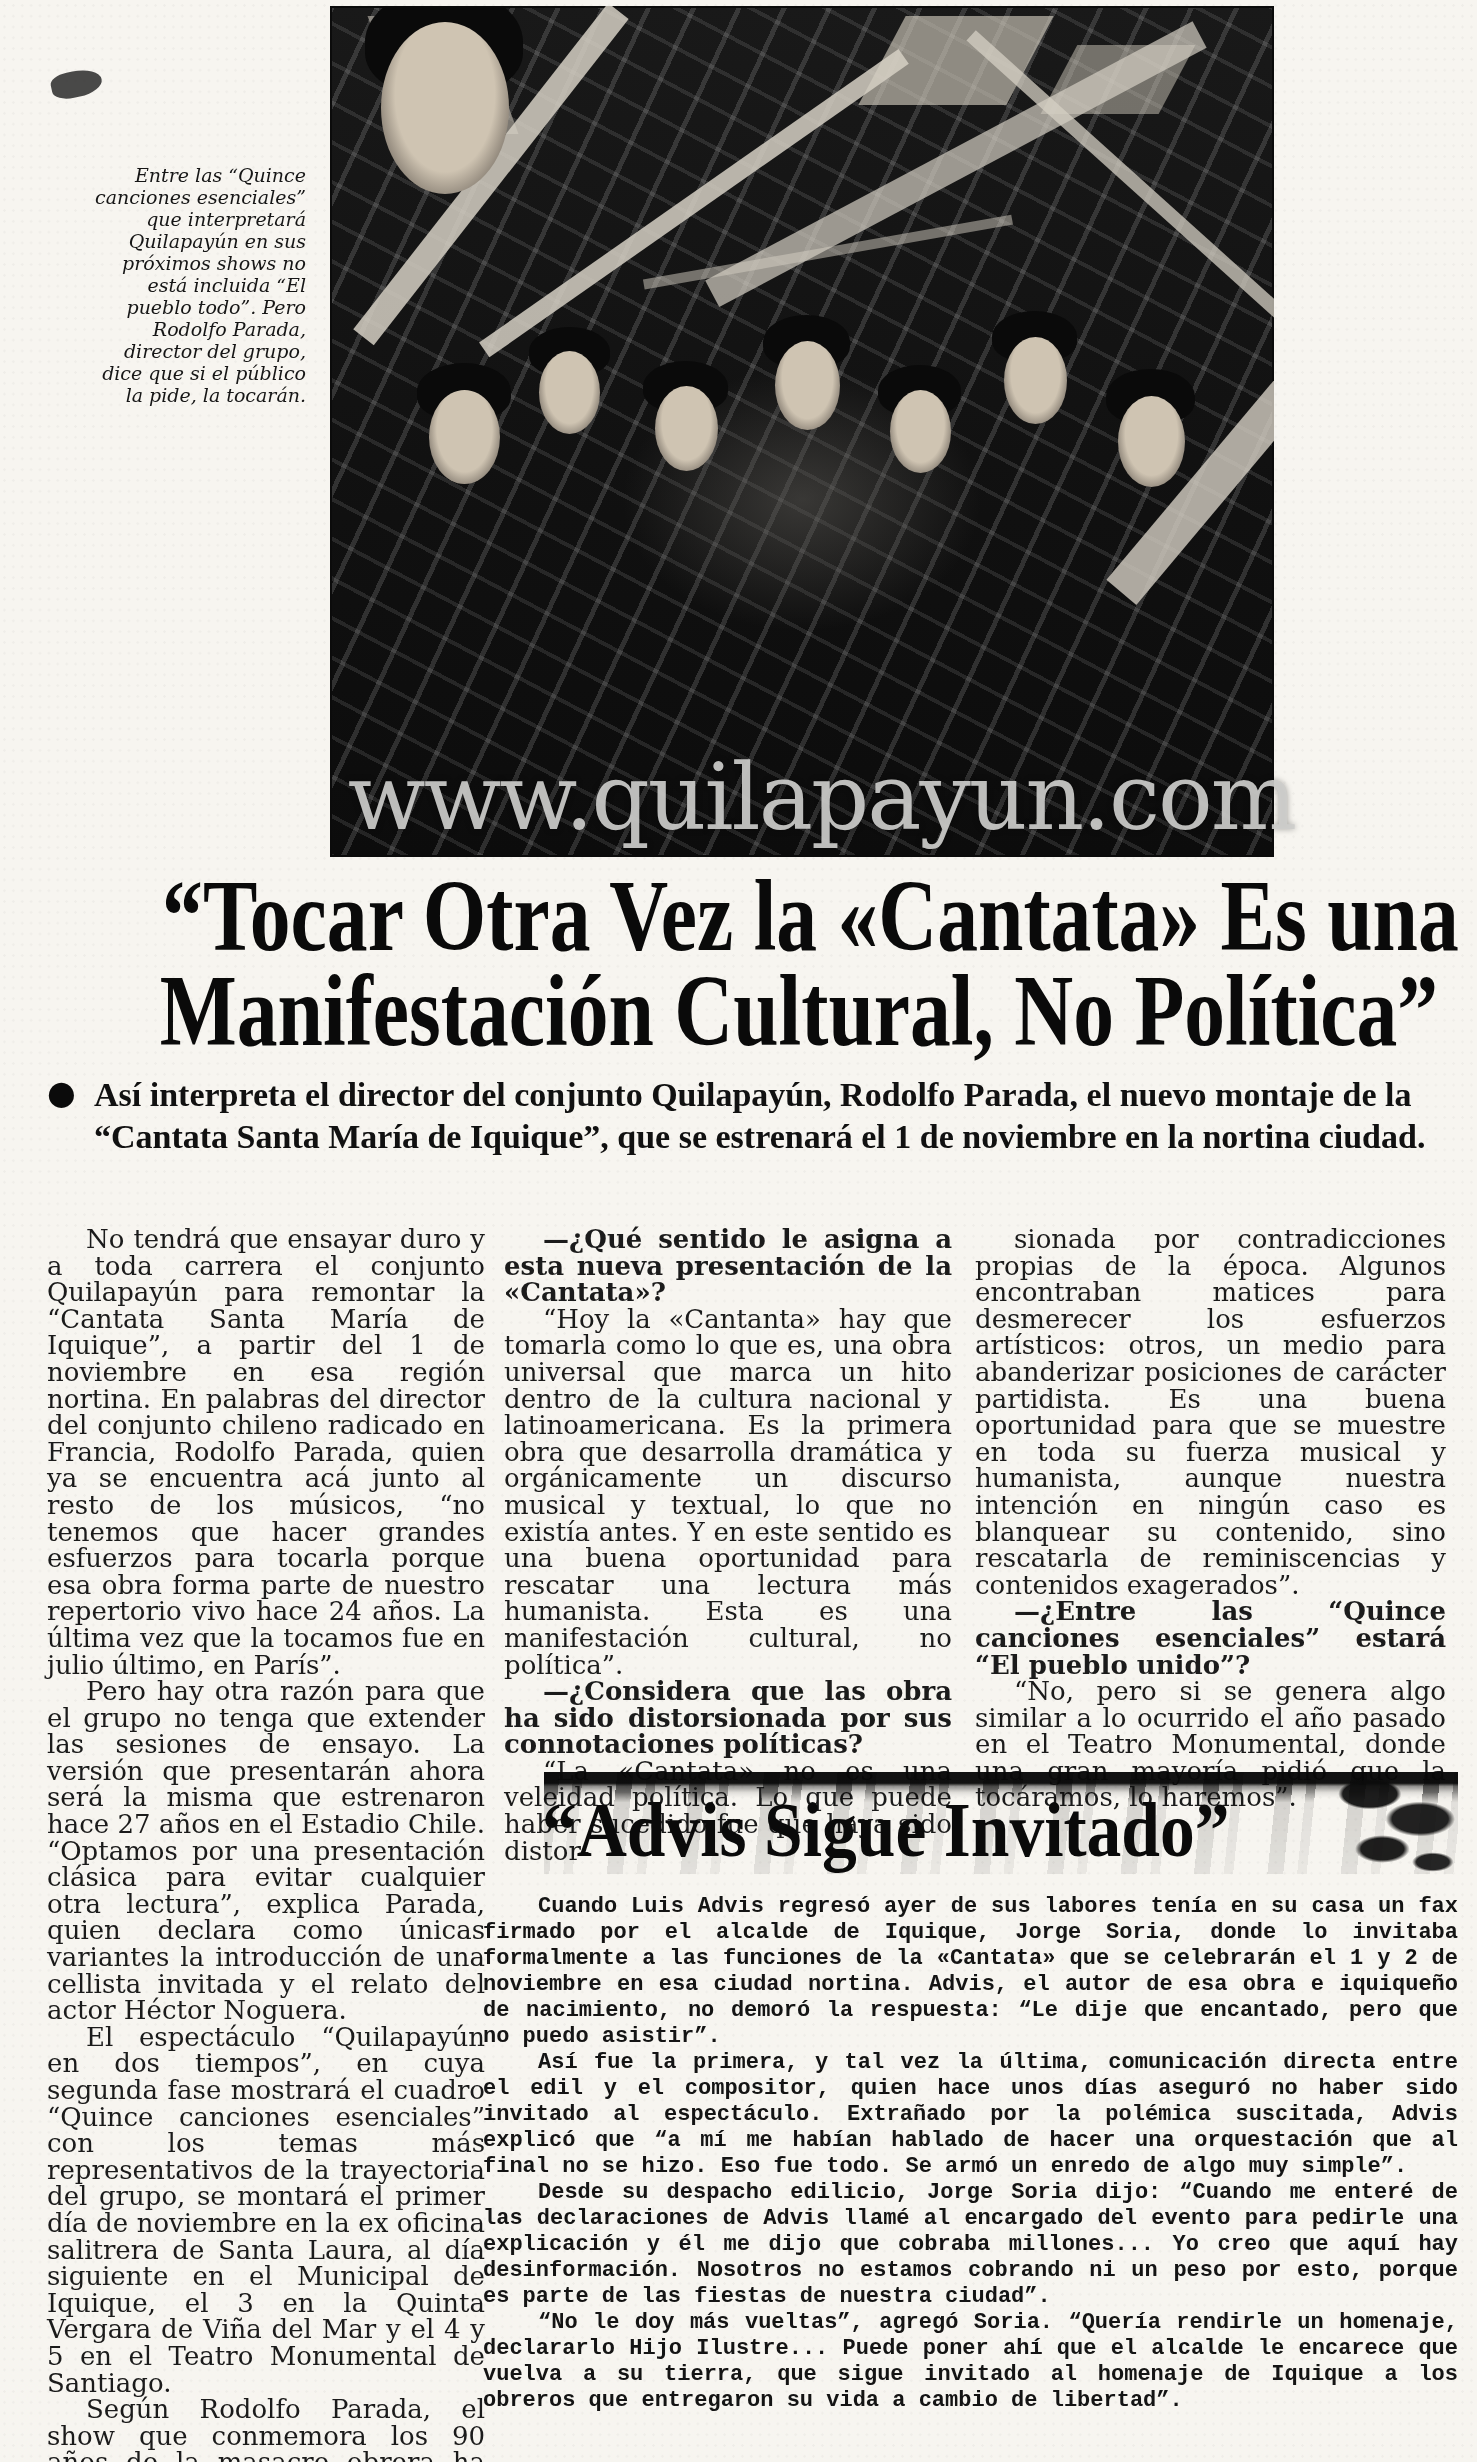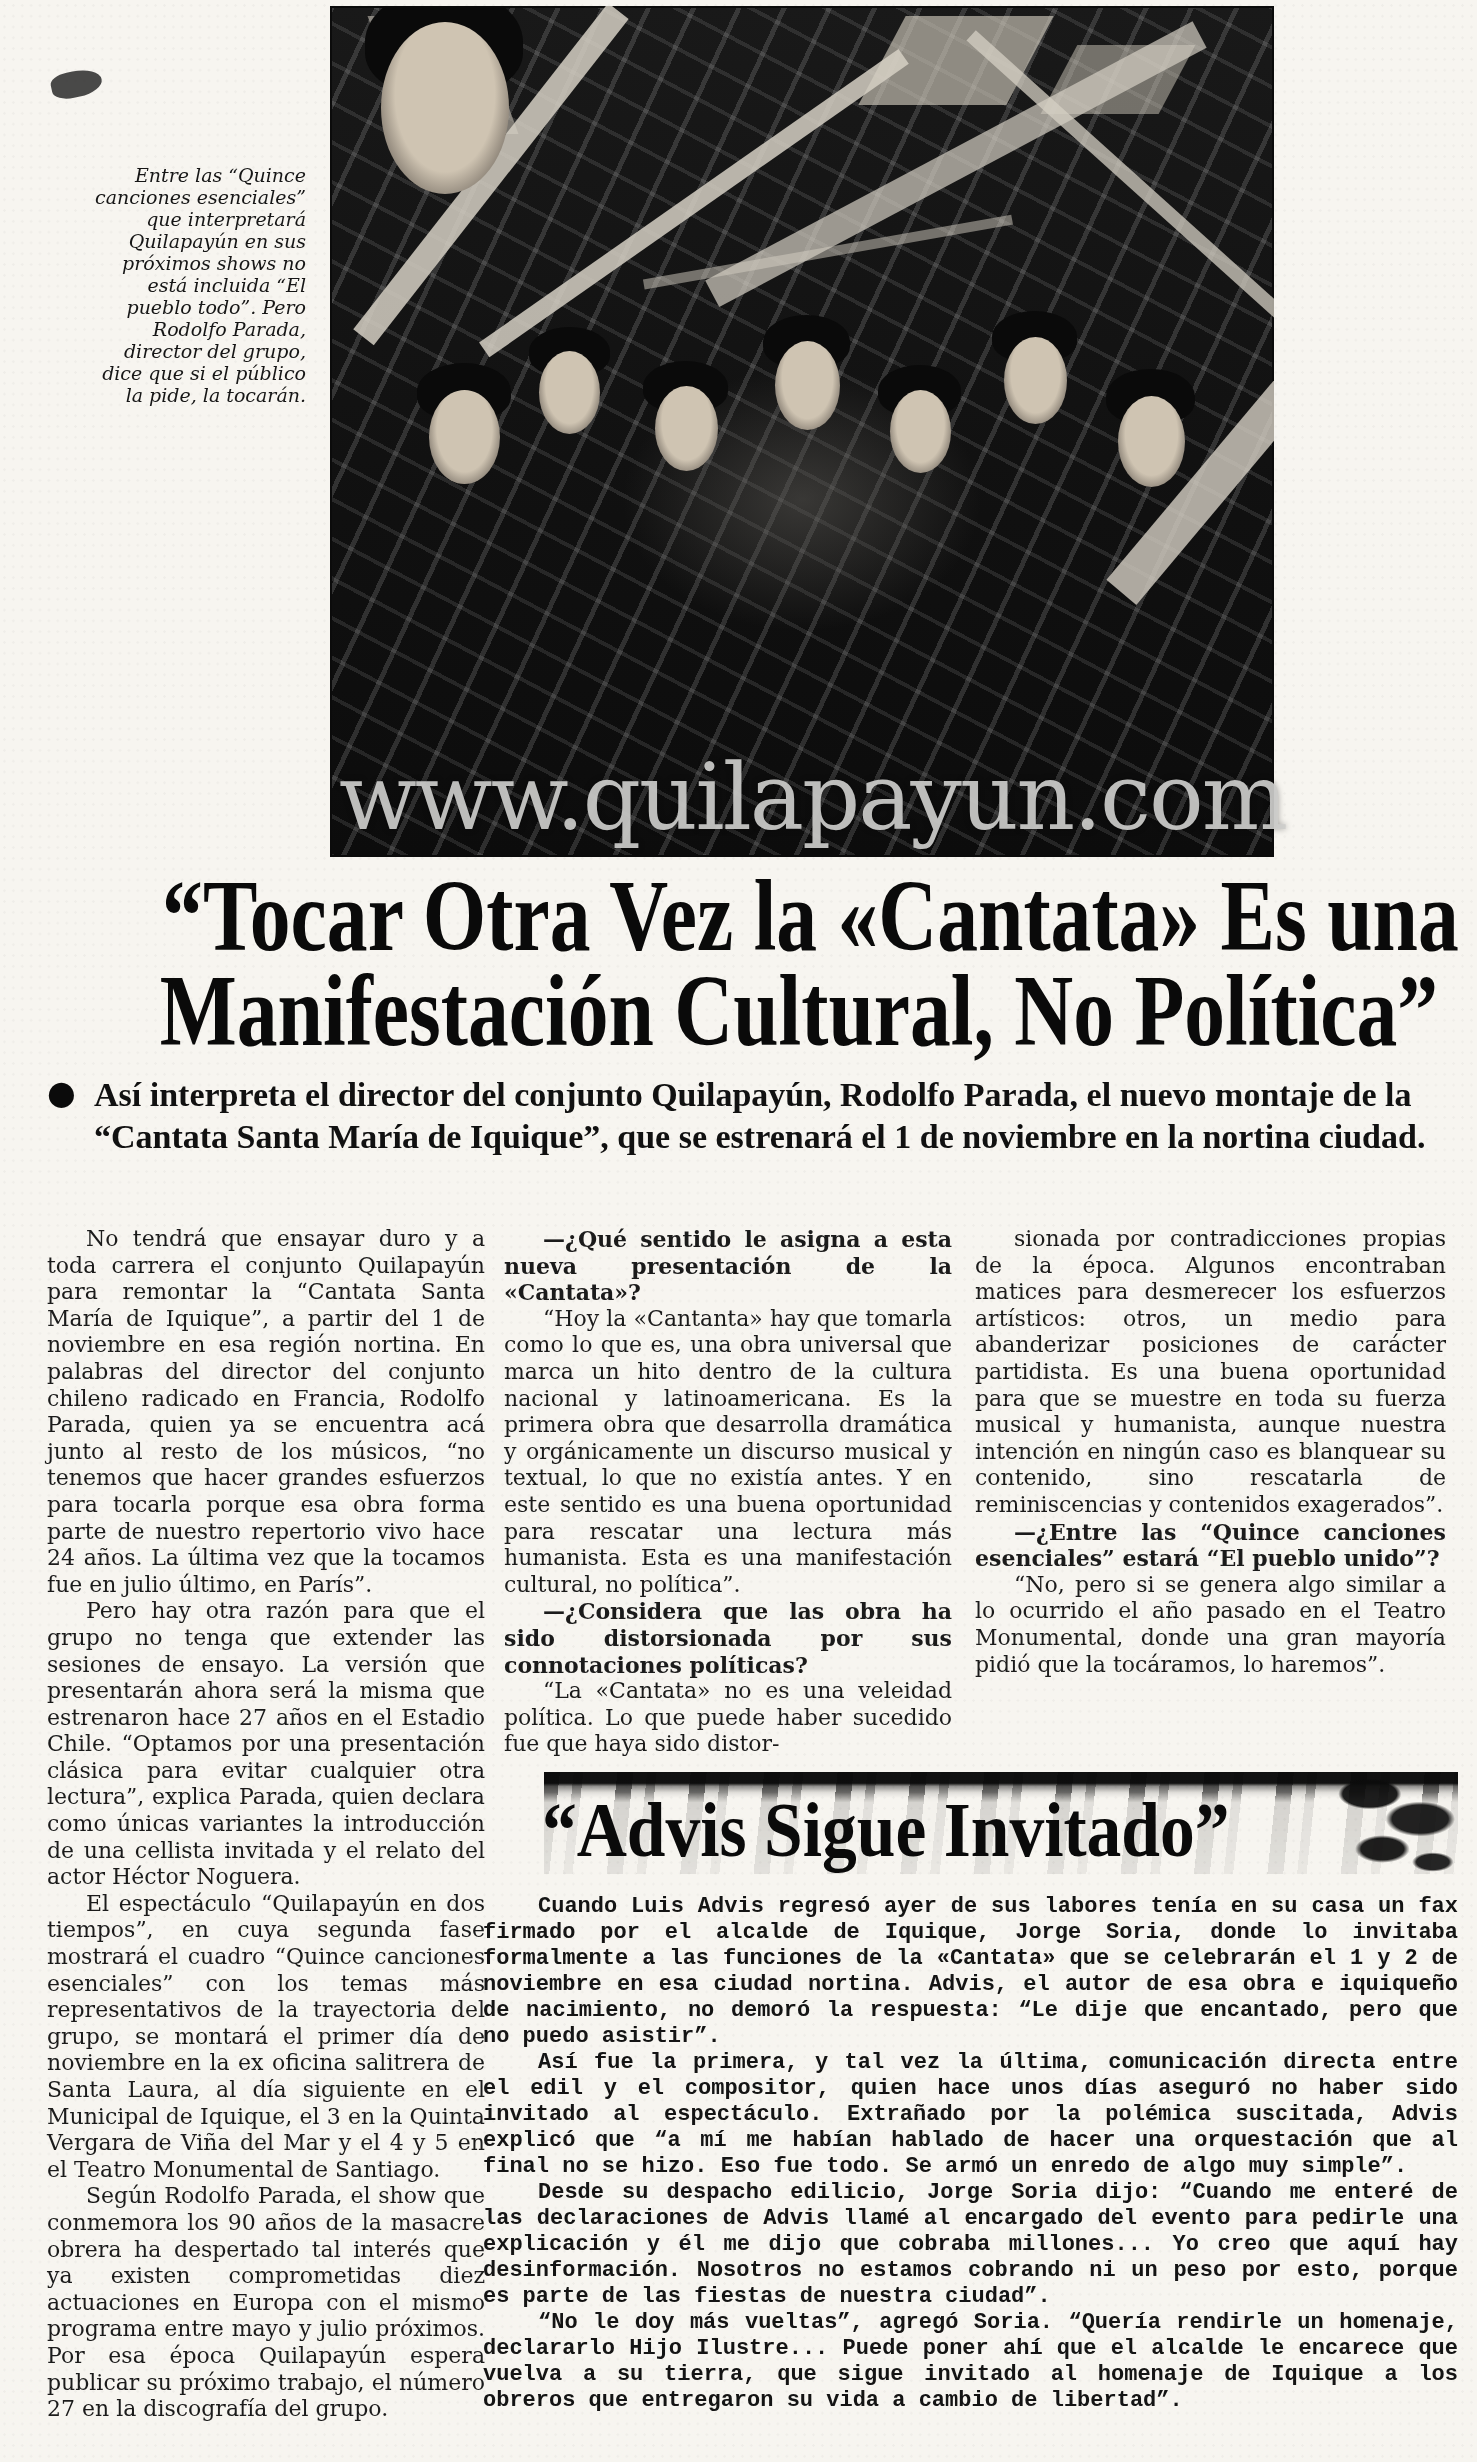--- a/index.html
+++ b/index.html
@@ -49,21 +49,21 @@
   .f4{left:445px;top:335px;width:65px;height:89px;}
   .h4g{left:433px;top:309px;width:87px;height:53px;}
   .f5{left:560px;top:384px;width:61px;height:83px;}
   .h5g{left:548px;top:359px;width:83px;height:51px;}
   .f6{left:674px;top:331px;width:63px;height:87px;}
   .h6g{left:662px;top:305px;width:85px;height:51px;}
   .f7{left:788px;top:390px;width:67px;height:91px;}
   .h7g{left:776px;top:363px;width:89px;height:55px;}
   .watermark{
     position:absolute;left:330px;top:745px;width:965px;
-    text-align:center;font-size:91px;letter-spacing:-2px;
+    text-align:right;font-size:91px;letter-spacing:-2px;
     color:rgba(205,205,203,.92);
     font-family:"DejaVu Serif", serif;
     text-shadow:0 0 5.9px rgba(0,0,0,.35);
     white-space:nowrap;
   }
   .inkblot{position:absolute;left:51px;top:71px;width:51px;height:25.6px;background:#2a2a2a;border-radius:40% 60% 55% 45%;transform:rotate(-12deg);opacity:.85;}
   
   .caption{
     position:absolute;left:81px;top:164px;width:225px;
     font-style:italic;font-size:19px;line-height:22px;
@@ -81,21 +81,21 @@
   .standfirst{position:absolute;left:47px;top:1074px;width:1403px;}
   .bullet{position:absolute;left:0;top:2px;font-size:33px;line-height:33px;color:#0b0b0b;}
   .standfirst .sf-text{
     display:block;margin-left:47px;
     font-family:"Liberation Serif", serif;font-weight:700;
     font-size:34px;line-height:42px;color:#111;
   }
   
   .bodytext p{
     margin:0;text-align:justify;
-    font-size:22px;line-height:26.6px;color:#1b1b1b;
+    font-size:26px;line-height:26.6px;color:#1b1b1b;
     text-indent:39px;
   }
   .col{position:absolute;top:1226px;}
   .col1{left:47px;width:438px;}
   .col2{left:504px;width:448px;}
   .col3{left:975px;width:471px;}
   .q{font-weight:700;color:#0d0d0d;}
   .cont{text-indent:0;}
   
   .advis{position:absolute;left:483px;top:1768px;width:975px;}

